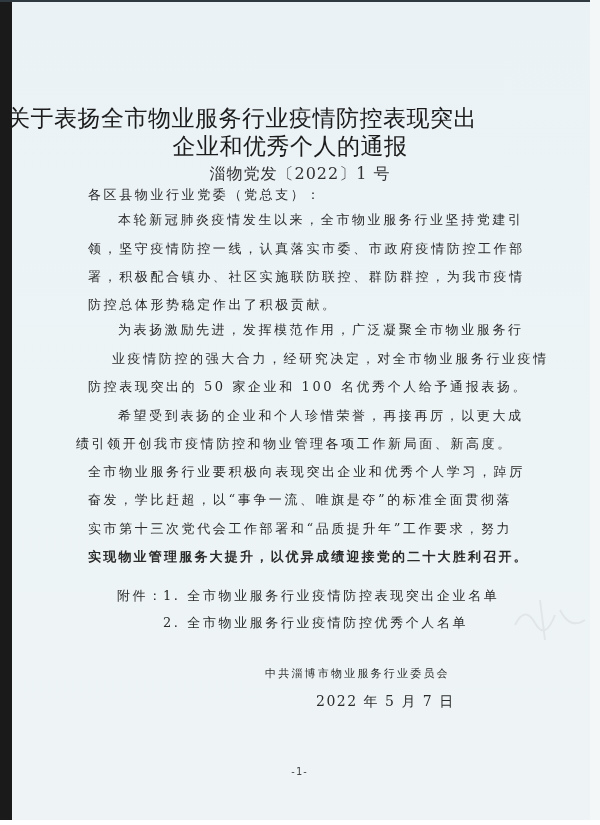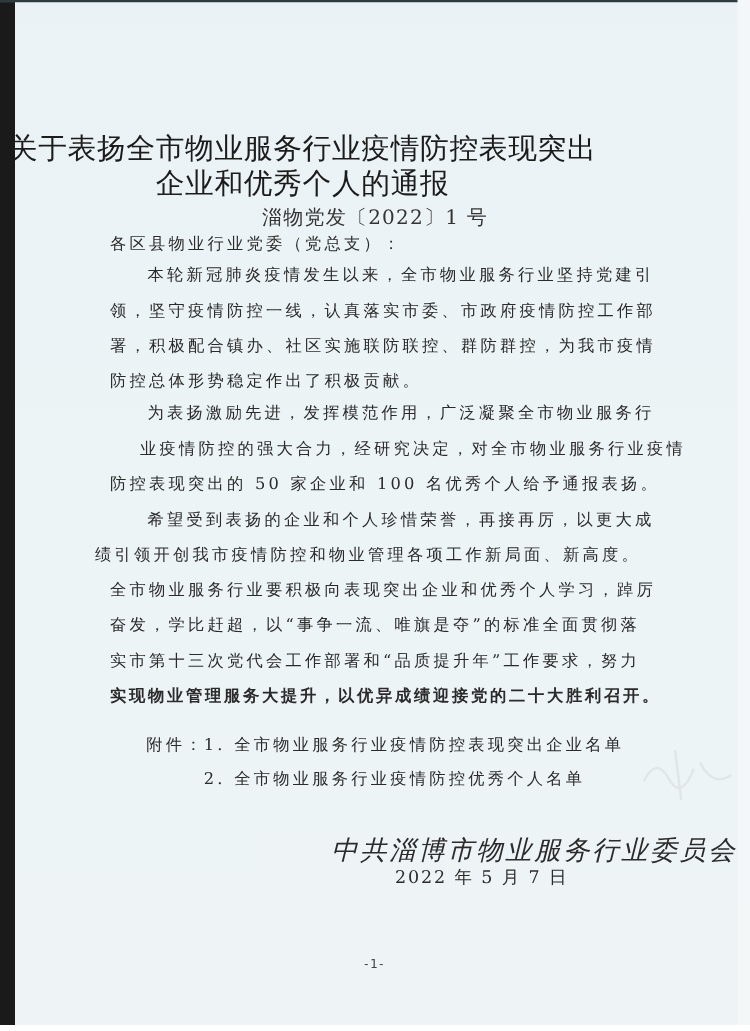--- a/index.html
+++ b/index.html
@@ -12,21 +12,21 @@
   .left-edge { position: absolute; left: 0; top: 0; width: 12px; height: 825px; background: #1a1a1a; }
   .top-edge { position: absolute; left: 0; top: 0; width: 600px; height: 2px; background: #2f3a40; }
   .bottom-band { position: absolute; left: 0; top: 820px; width: 600px; height: 5px; background: #ffffff; }
   .right-strip { position: absolute; right: 0; top: 0; width: 10px; height: 825px; background: #f3f7f8; }
   .page { position: absolute; left: 12px; top: 2px; width: 578px; height: 818px;
     background: linear-gradient(180deg, #eaf2f6 0%, #edf4f6 50%, #eef4f5 100%); }
 
   .title { position: absolute; left: 0; width: 484px; text-align: center;
     font-family: Liberation Sans, sans-serif; font-size: 23px; color: #1c1c1c; letter-spacing: 0.5px; }
   .title.l1 { top: 103px; }
-  .title.l2 { top: 131px; }
+  .title.l2 { top: 131px; padding-left: 48px; }
   .docno { position: absolute; top: 164px; left: 0; width: 600px; text-align: center; font-size: 16px; color: #333; letter-spacing: 1px; }
 
   .line { position: absolute; font-size: 13px; white-space: nowrap; letter-spacing: 2.6px; color: #2b2b2b; }
   .salutation { top: 186px; left: 88px; }
   .p1a { top: 211px; left: 118px; }
   .p1b { top: 240px; left: 88px; }
   .p1c { top: 268px; left: 88px; }
   .p1d { top: 296px; left: 88px; }
   .p2a { top: 321px; left: 118px; }
   .p2b { top: 350px; left: 88px; margin-left: 24px; }
@@ -35,21 +35,21 @@
   .p3b { top: 435px; left: 76px; }
   .p3c { top: 463px; left: 88px; }
   .p3d { top: 491px; left: 88px; }
   .p3e { top: 520px; left: 88px; }
   .p3f { top: 548px; left: 88px; letter-spacing: 2.2px; font-weight: bold; }
 
   .att-label { top: 587px; left: 117px; }
   .att1 { top: 587px; left: 163px; }
   .att2 { top: 614px; left: 163px; }
 
-  .issuer { top: 666px; left: 265px; letter-spacing: 2.2px; font-size: 21px; font-style: italic; }
+  .issuer { top: 666px; left: 265px; letter-spacing: 2.2px; font-size: 11px; }
   .date { top: 693px; left: 316px; font-size: 14px; letter-spacing: 1.5px; }
 
   .pagenum { position: absolute; top: 766px; left: 290px; font-size: 10px; color: #444; font-family: "DejaVu Sans Mono", monospace; }
 
   .stamp { position: absolute; left: 510px; top: 595px; width: 80px; height: 50px; opacity: 0.08; }
 </style>
 </head>
 <body>
 
 <div class="left-edge"></div>

